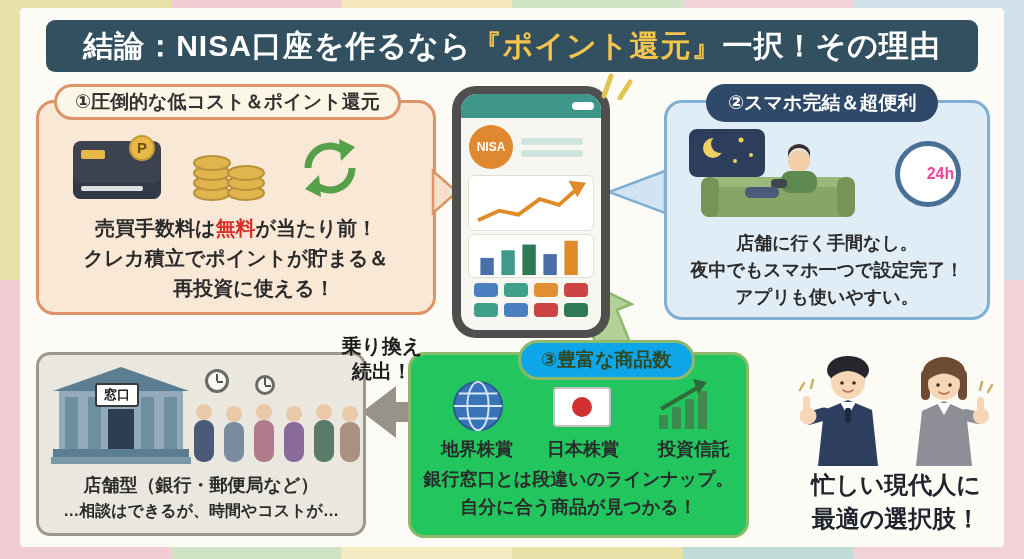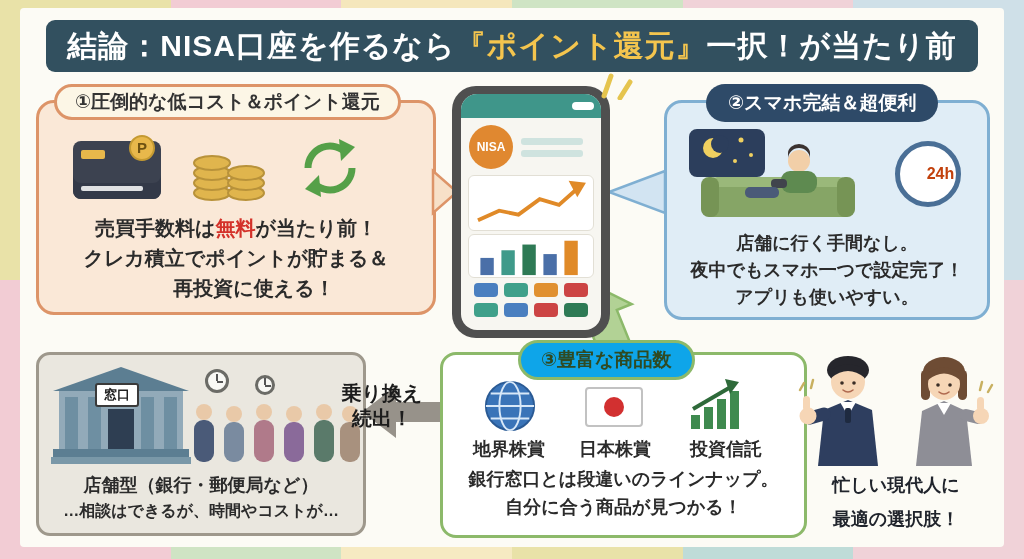--- a/index.html
+++ b/index.html
@@ -16,21 +16,21 @@
   .bg-grid div:nth-child(11){background:#bfdcd8}.bg-grid div:nth-child(12){background:#f0d2d8}
   .sheet { position:absolute; left:20px; top:8px; right:20px; bottom:12px; background:#fcfbf5; border-radius:4px; }
 
   .title-bar { position:absolute; left:46px; top:20px; width:932px; height:52px; background:#32505f;
     border-radius:9px; color:#fff; font-size:30px; line-height:52px; text-align:center; letter-spacing:1px; }
   .title-bar .hl { color:#f4c54e; }
 
   .panel { position:absolute; border-style:solid; border-width:3px; }
   .panel1 { left:36px; top:100px; width:400px; height:215px; background:#fae8d7; border-color:#dd9468; border-radius:18px; }
   .panel2 { left:664px; top:100px; width:326px; height:220px; background:#e0edf6; border-color:#7fafd2; border-radius:18px; }
-  .panel3 { left:440px; top:352px; width:367px; height:186px; background:#ffffff; border-color:#8cb96a; border-radius:16px; }
+  .panel3 { left:408px; top:352px; width:341px; height:186px; background:#22c55e; border-color:#8cb96a; border-radius:16px; }
   .panel4 { left:36px; top:352px; width:330px; height:184px; background:#eae7df; border-color:#9e988c; border-radius:14px; }
 
   .badge { position:absolute; white-space:nowrap; border-radius:20px; z-index:6; font-size:19px; }
   .badge1 { left:54px; top:84px; background:#fcf6e6; border:3px solid #dd9468; padding:2px 18px; color:#333; }
   .badge2 { left:706px; top:84px; background:#2e4a68; padding:6px 22px; color:#fff; }
   .badge3 { left:518px; top:340px; background:#0ea5e9; border:3px solid #8cb96a; padding:4px 20px; color:#2f4a22; }
 
   .tline { position:absolute; left:0; right:0; text-align:center; white-space:nowrap; }
   .red { color:#d4322a; }
 
@@ -61,21 +61,21 @@
 
   .arrow { position:absolute; }
   .arrow-orange { left:430px; top:168px; z-index:3; }
   .arrow-blue { left:604px; top:168px; z-index:3; }
   .arrow-green { left:566px; top:278px; transform:rotate(-22deg); z-index:3; }
   .arrow-gray { left:362px; top:386px; }
 
   
   .night { position:absolute; left:16px; top:26px; }
   .clock { position:absolute; left:228px; top:38px; width:66px; height:66px; background:#fff; border:5px solid #4a6f96; border-radius:50%; display:flex; align-items:center; justify-content:center; }
-  .clock span { font-size:16px; color:#c2410c;margin-left:25px; }
+  .clock span { font-size:16px; color:#ec4899;margin-left:25px; }
 
   
   .bank-wrap { position:absolute; left:12px; top:12px; width:140px; height:100px; }
   .bank-sign { position:absolute; left:44px; top:16px; background:#fff; border:2px solid #3a3a3a; border-radius:3px; padding:1px 7px; font-size:13px; color:#222; z-index:2; }
   .mini-clock { position:absolute; width:24px; height:24px; background:#f8f8f4; border:3px solid #6b6b66; border-radius:50%; }
   .mini-clock::before { content:""; position:absolute; left:50%; top:50%; width:2px; height:7px; background:#555; transform:translate(-50%,-100%); }
   .mini-clock::after { content:""; position:absolute; left:50%; top:50%; width:6px; height:2px; background:#555; }
   .mclock-a { left:166px; top:14px; }
   .mclock-b { left:216px; top:20px; width:20px; height:20px; }
   .queue { position:absolute; left:150px; top:44px; }
@@ -83,24 +83,24 @@
   
   .globe { position:absolute; left:40px; top:24px; }
   .flag { position:absolute; left:142px; top:32px; width:58px; height:40px; background:#fff; border:2px solid #c2c2c2; border-radius:4px; }
   .flag i { position:absolute; left:50%; top:50%; width:20px; height:20px; background:#d23030; border-radius:50%; transform:translate(-50%,-50%); }
   .chart-ico { position:absolute; left:244px; top:24px; }
   .plabel { position:absolute; top:82px; text-align:center; font-size:18px; white-space:nowrap; }
   .plabel1 { left:10px; width:112px; }
   .plabel2 { left:122px; width:100px; }
   .plabel3 { left:230px; width:106px; }
 
-  .switch-note { position:absolute; left:334px; top:334px; width:96px; text-align:center; font-size:20px; line-height:25px; color:#1c1c1c; z-index:5;margin-top:47px; }
+  .switch-note { position:absolute; left:334px; top:334px; width:96px; text-align:center; font-size:20px; line-height:25px; color:#1c1c1c; z-index:5; }
 
   .people { position:absolute; left:798px; top:350px; }
-  .right-note { position:absolute; left:788px; top:468px; width:216px; text-align:center; font-size:18px; line-height:34px; color:#20242c; }
+  .right-note { position:absolute; left:788px; top:468px; width:216px; text-align:center; font-size:24px; line-height:34px; color:#20242c; }
 </style>
 </head>
 <body>
 
 <div class="canvas">
   <div class="bg-grid">
     <div></div>
       <div></div>
       <div></div>
       <div></div>
@@ -109,21 +109,21 @@
     <div></div>
       <div></div>
       <div></div>
       <div></div>
       <div></div>
       <div></div>
   </div>
   <div class="sheet"></div>
 
   <div class="title-bar">
-    <span>結論：NISA口座を作るなら</span><span class="hl">『ポイント還元』</span><span>一択！が当たり前</span>
+    <span>結論：NISA口座を作るなら</span><span class="hl">『ポイント還元』</span><span>一択！その理由</span>
   </div>
 
   <div class="badge badge1">①圧倒的な低コスト＆ポイント還元</div>
   <section class="panel panel1">
     <div class="card">
       <i class="stripe"></i>
       <i class="num"></i>
       <span class="pcoin">P</span>
     </div>
     <svg class="coins" width="80" height="66" viewBox="0 0 80 66">

